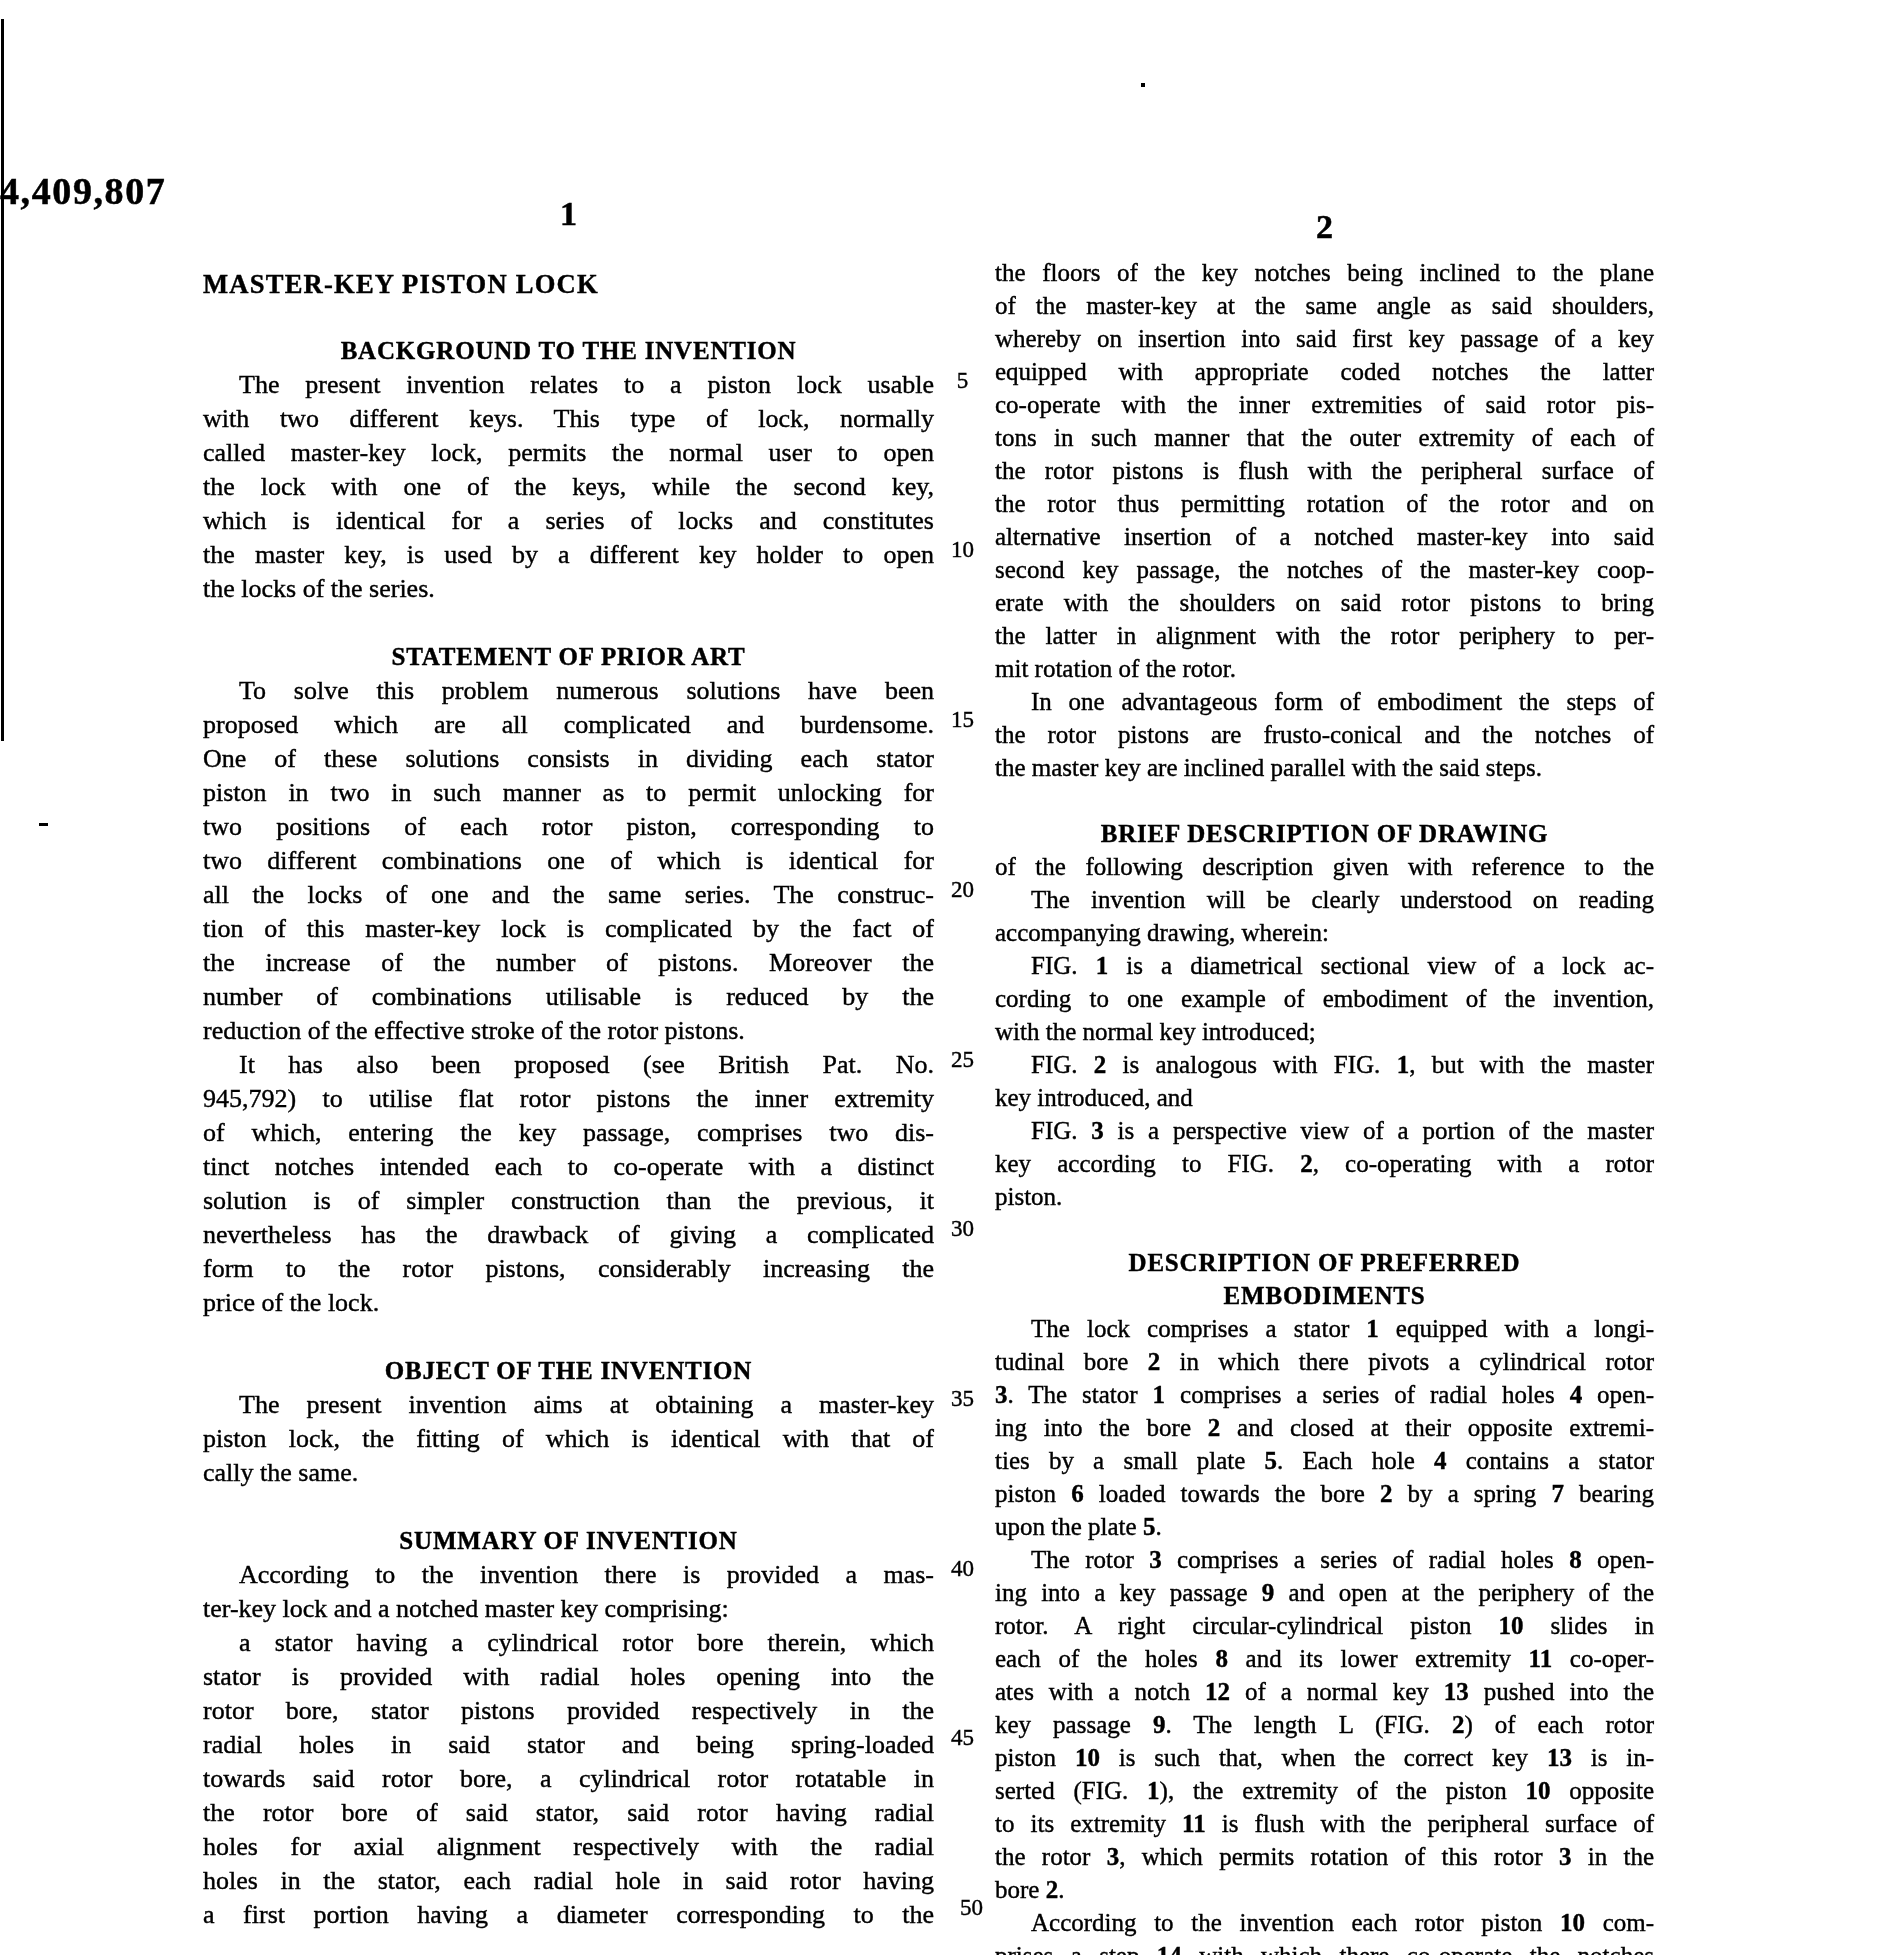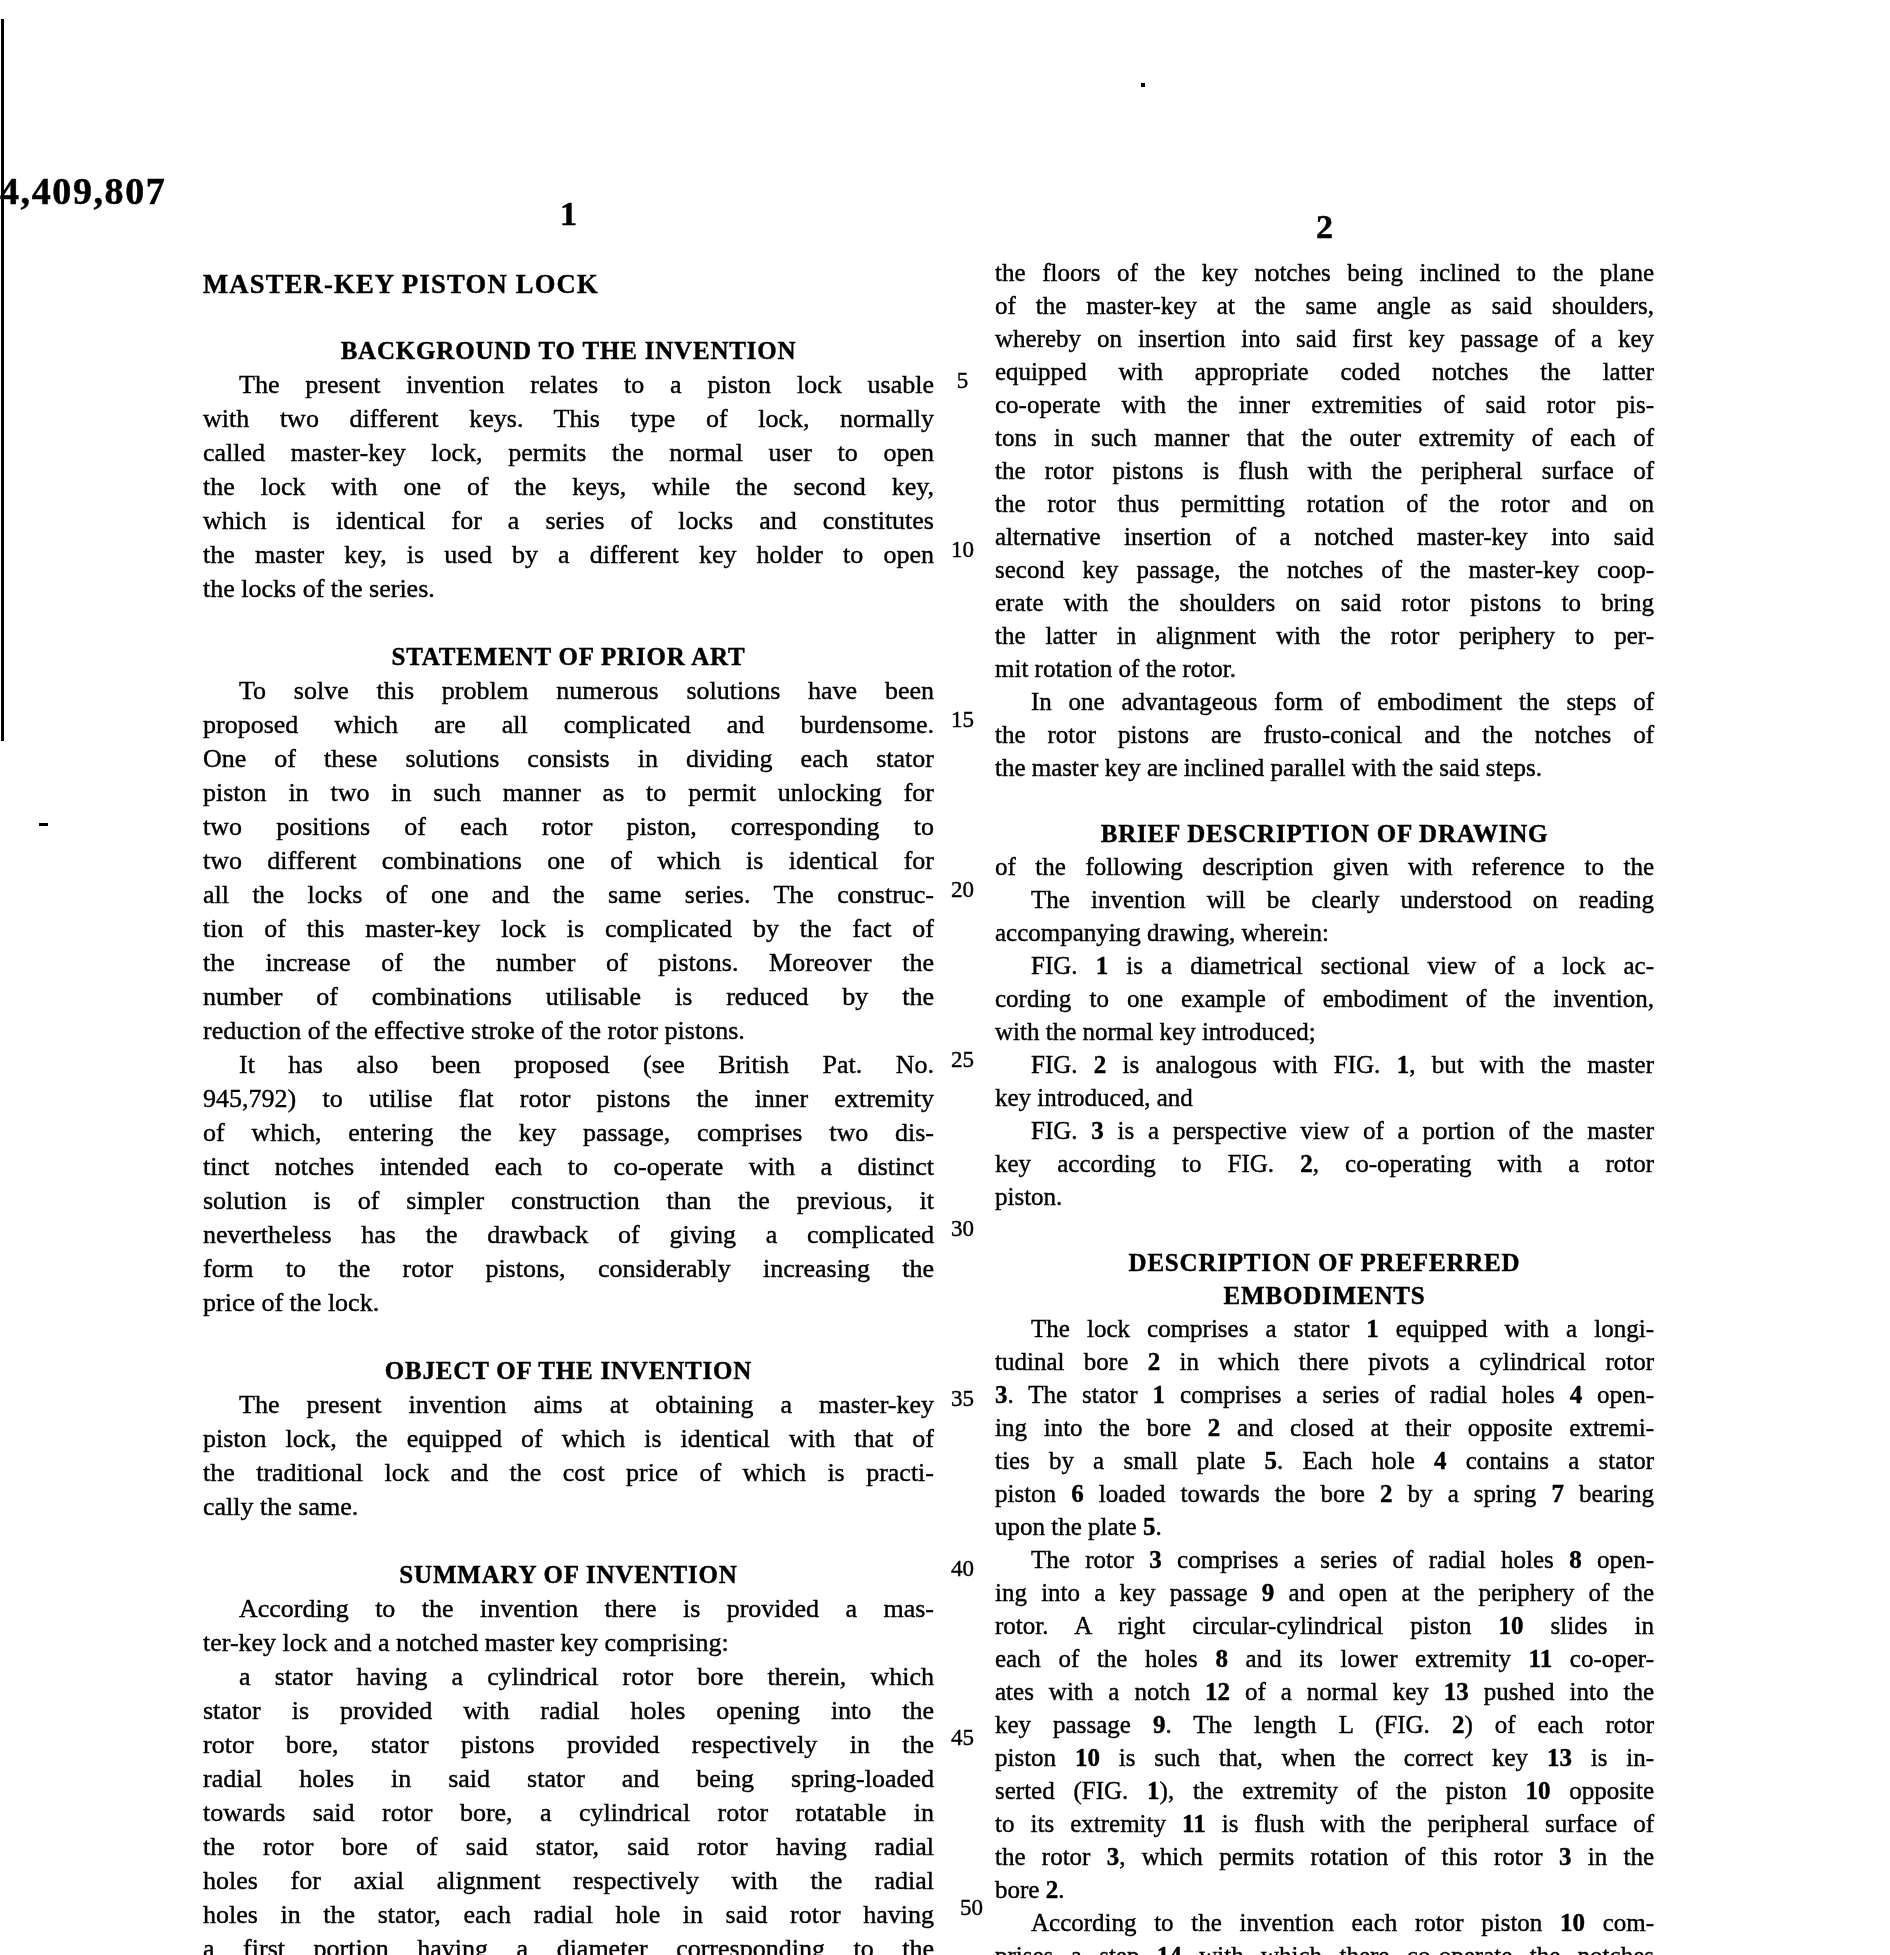--- a/index.html
+++ b/index.html
@@ -111,22 +111,21 @@
       <div class="line">of which, entering the key passage, comprises two dis-</div>
       <div class="line">tinct notches intended each to co-operate with a distinct</div>
       <div class="line">solution is of simpler construction than the previous, it</div>
       <div class="line">nevertheless has the drawback of giving a complicated</div>
       <div class="line">form to the rotor pistons, considerably increasing the</div>
       <div class="line last">price of the lock.</div>
       <div class="heading-block">
         <div class="hline">OBJECT OF THE INVENTION</div>
       </div>
       <div class="line indent">The present invention aims at obtaining a master-key</div>
-      <div class="line">piston lock, the equipped of which is identical with that of</div>
-      <div class="line">the traditional lock and the cost price of which is practi-</div>
+      <div class="line">piston lock, the fitting of which is identical with that of</div>
       <div class="line last">cally the same.</div>
       <div class="heading-block">
         <div class="hline">SUMMARY OF INVENTION</div>
       </div>
       <div class="line indent">According to the invention there is provided a mas-</div>
       <div class="line last">ter-key lock and a notched master key comprising:</div>
       <div class="line indent">a stator having a cylindrical rotor bore therein, which</div>
       <div class="line">stator is provided with radial holes opening into the</div>
       <div class="line">rotor bore, stator pistons provided respectively in the</div>
       <div class="line">radial holes in said stator and being spring-loaded</div>

